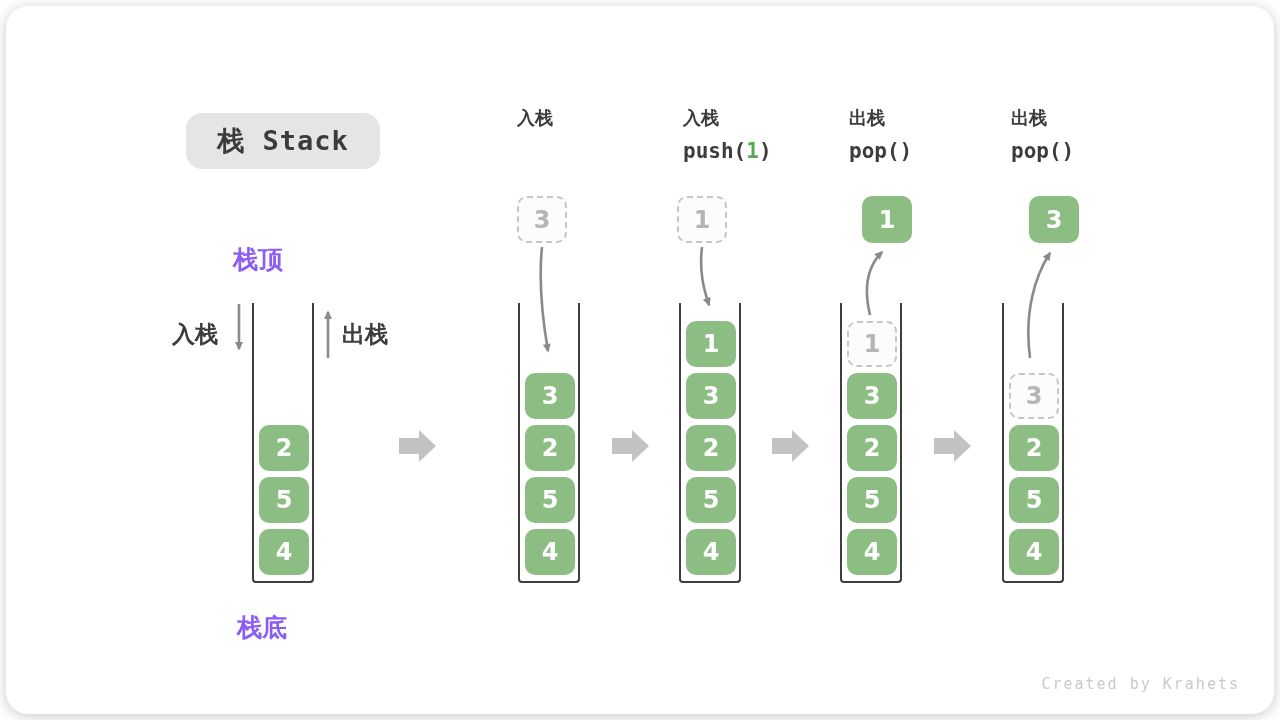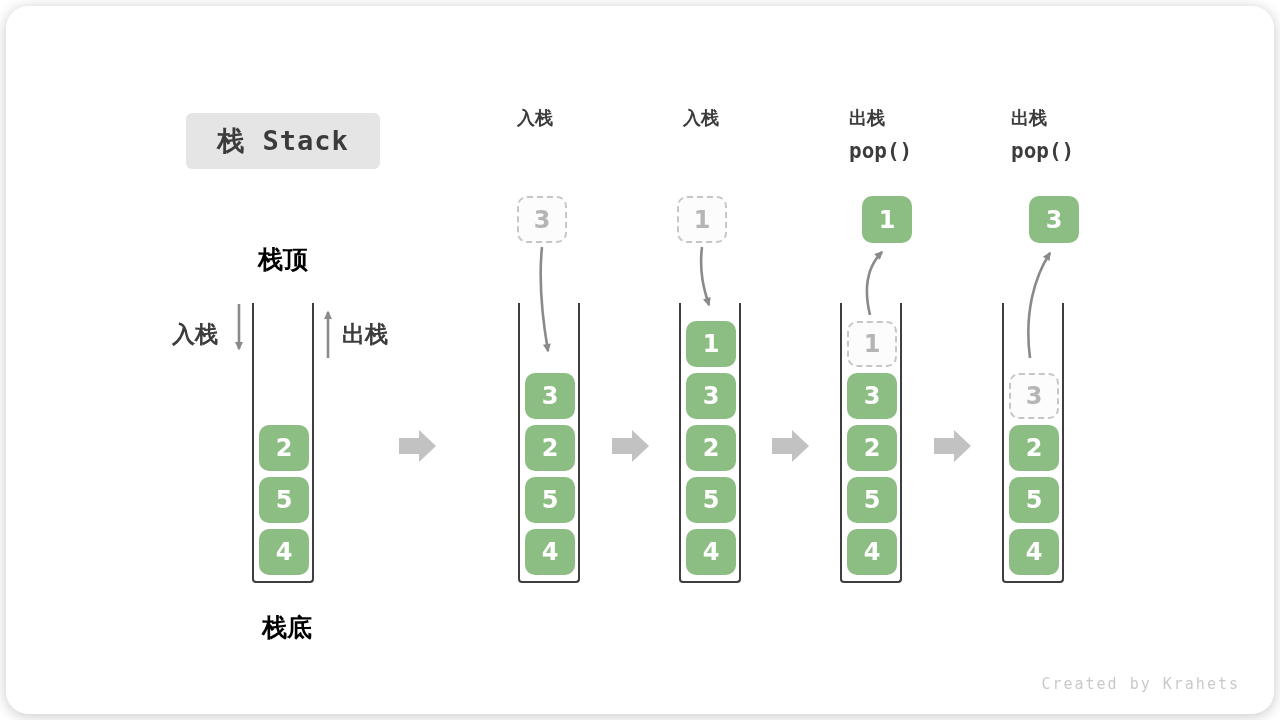--- a/index.html
+++ b/index.html
@@ -4,21 +4,21 @@
 <style>
   * { margin: 0; padding: 0; box-sizing: border-box; }
   html, body { width: 1280px; height: 720px; background: #ffffff; overflow: hidden;
     font-family: "DejaVu Sans", "Liberation Sans", sans-serif; }
   .canvas { position: absolute; left: 0; top: 0; width: 1280px; height: 720px; }
   .card { position: absolute; left: 6px; top: 6px; width: 1268px; height: 708px;
     background: #ffffff; border-radius: 22px; box-shadow: 0 2px 14px rgba(0,0,0,0.22); }
   .overlay { position: absolute; left: 0; top: 0; width: 1280px; height: 720px; pointer-events: none; }
 
   .title-box { position: absolute; left: 186px; top: 113px; width: 194px; height: 56px;
-    background: #E5E5E5; border-radius: 6px; display: flex; align-items: center; justify-content: center;
+    background: #E5E5E5; border-radius: 16px; display: flex; align-items: center; justify-content: center;
     font-family: "DejaVu Sans Mono", "Liberation Mono", monospace;
     font-size: 27px; font-weight: 700; color: #3B3B3B; letter-spacing: 1px; }
 
   .op-header { position: absolute; top: 103px; width: 150px; }
   .op-cn { font-size: 18px; font-weight: 700; color: #3C3C3C; line-height: 30px; }
   .op-code { font-family: "DejaVu Sans Mono", "Liberation Mono", monospace;
     font-size: 21px; font-weight: 600; color: #3C3C3C; line-height: 36px; }
   .op-code .arg { color: #5CA653; font-weight: 700; }
 
   .stack { position: absolute; top: 303px; width: 62px; height: 280px;
@@ -29,22 +29,22 @@
     display: flex; align-items: center; justify-content: center; }
   .cell.dashed { background: #FCFCFC; border: 2px dashed #C6C6C6; color: #B5B5B5; font-weight: 600; }
   .r0 { top: 18px; } .r1 { top: 70px; } .r2 { top: 122px; } .r3 { top: 174px; } .r4 { top: 226px; }
 
   .float-cell { position: absolute; top: 196px; width: 50px; height: 47px; border-radius: 10px;
     font-size: 24px; display: flex; align-items: center; justify-content: center; }
   .float-cell.dashed { background: #FCFCFC; border: 2px dashed #C6C6C6; color: #B5B5B5; font-weight: 600; }
   .float-cell.solid { background: #8CBE83; color: #ffffff; font-weight: 700; }
 
   .side-label { position: absolute; font-size: 23px; font-weight: 700; color: #3C3C3C; }
-  .cap-label { position: absolute; width: 100px; text-align: center;
-    font-size: 25px; font-weight: 700; color: #000000; font-family: Liberation Serif, serif; }
+  .cap-label { position: absolute; width: 100px; 
+    font-size: 25px; font-weight: 700; color: #8b5cf6; font-family: Liberation Serif, serif; }
 
   .watermark { position: absolute; top: 675px; right: 40px;
     font-family: "DejaVu Sans Mono", "Liberation Mono", monospace;
     font-size: 15px; color: #C9C9C9; letter-spacing: 2px; text-align: right; }
 </style>
 </head>
 <body>
 
 <div class="canvas">
   <div class="card"></div>
@@ -70,20 +70,21 @@
     <path fill="#C2C2C2" d="M934,438 h20 v-8 l17,16 l-17,16 v-8 h-20 z"></path>
   </svg>
 
   <div class="title-box">栈 Stack</div>
 
   <div class="op-header" style="left:517px">
     <div class="op-cn">入栈</div>
   </div>
   <div class="op-header" style="left:683px">
     <div class="op-cn">入栈</div>
+    <div class="op-code"><span>push(</span><span class="arg">1</span><span>)</span></div>
   </div>
   <div class="op-header" style="left:849px">
     <div class="op-cn">出栈</div>
     <div class="op-code"><span>pop(</span><span class="arg"></span><span>)</span></div>
   </div>
   <div class="op-header" style="left:1011px">
     <div class="op-cn">出栈</div>
     <div class="op-code"><span>pop(</span><span class="arg"></span><span>)</span></div>
   </div>
 

